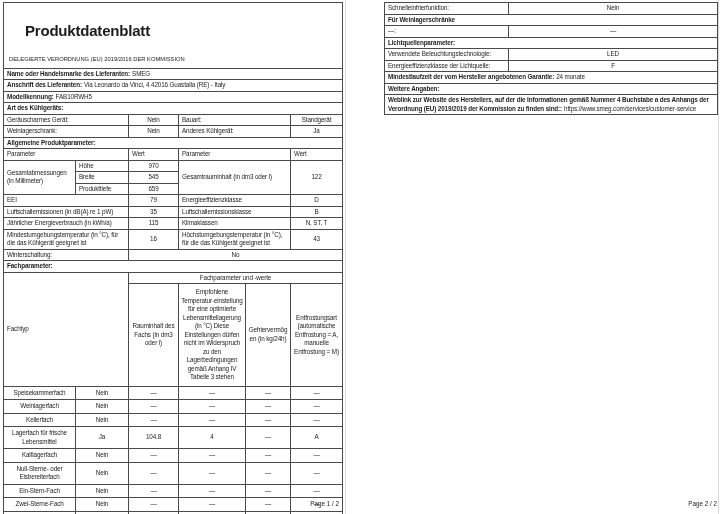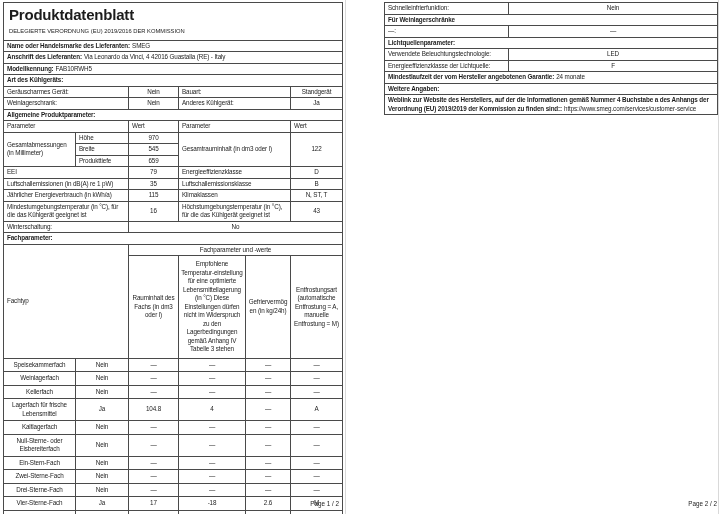--- a/index.html
+++ b/index.html
@@ -14,21 +14,21 @@
      letter-spacing:-0.12px;vertical-align:middle;word-wrap:break-word;}
   td.c{text-align:center;}
   td.hdr{font-weight:bold;}
   .lblv b{margin-right:2px;}
   b{font-weight:bold;}
 
   #left-table{left:3px;width:339px;}
   #right-table{left:384px;width:333px;}
 
   .title-cell{padding:3px 5px 4px 5px;}
-  .doc-title{font-size:15px;font-weight:bold;line-height:17px;letter-spacing:-0.2px;margin:0;}
+  .doc-title{font-size:15px;font-weight:bold;line-height:17px;letter-spacing:-0.2px;margin:16px;}
   .doc-sub{font-size:5.8px;margin-top:4px;letter-spacing:0;}
 
   .tallhead td{padding:4px 2px;text-align:center;vertical-align:middle;}
   .fachrow td{padding:2px 3px;}
   .fach-label{text-align:center;}
 
   .page-num{position:absolute;top:500px;font-size:6.3px;color:#222;text-align:right;}
   #page-num-1{left:3px;width:336px;}
   #page-num-2{left:384px;width:333px;}
 </style>

